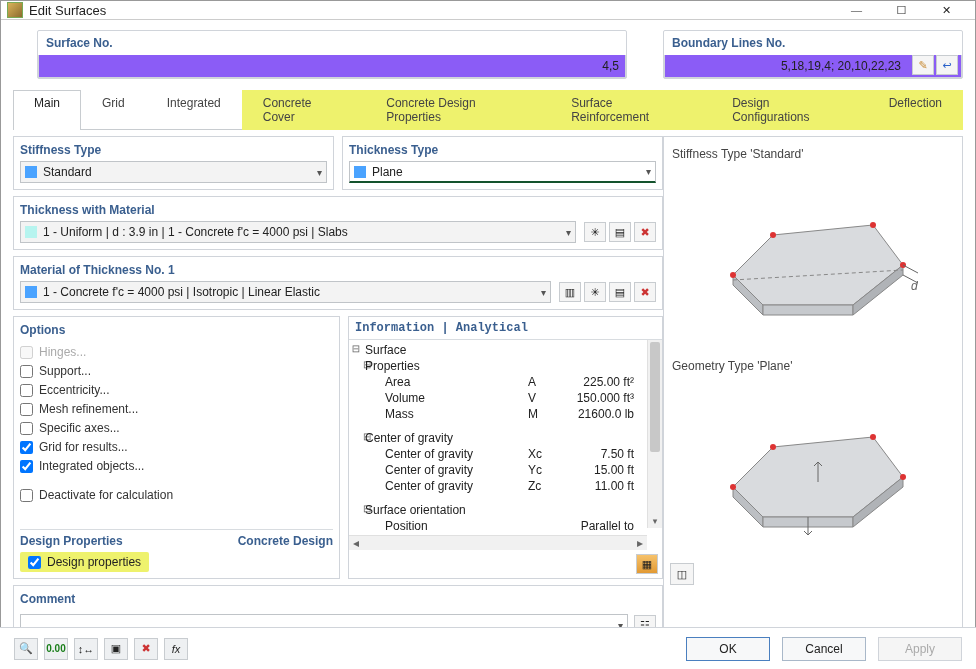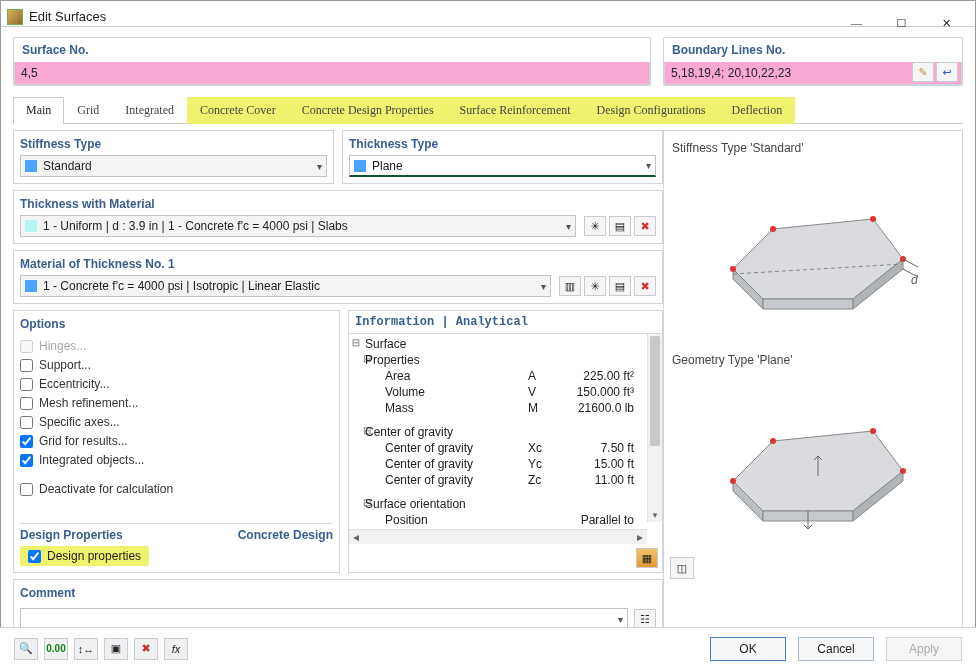--- a/index.html
+++ b/index.html
@@ -1,34 +1,34 @@
 <!DOCTYPE html>
 <html><head>
 <meta charset="utf-8">
 <style>
 * { box-sizing: border-box; margin: 0; padding: 0; font-family: "Segoe UI", Tahoma, sans-serif; font-size: 12px; }
 body { background: #fff; color: #222; width: 976px; height: 669px; overflow: hidden; border: 1px solid #999; }
-.titlebar { display: flex; height: 26px; padding: 8px 6px; border-bottom: 1px solid #ccc; }
+.titlebar { display: flex; align-items: center; height: 19px; padding: 8px 6px; border-bottom: 1px solid #ccc; }
 .titlebar .icon { width: 16px; height: 16px; background: linear-gradient(135deg, #d9b35a, #8c6b2d); border: 1px solid #7a5; margin-right: 6px; }
 .titlebar .title { flex: 1; font-size: 13px; }
 .winbtns { display: flex; }
 .winbtn { width: 45px; height: 28px; display:flex;align-items:center;justify-content:center; font-family: "Segoe UI Symbol"; font-size:11px; }
 .content { padding: 10px 12px; }
 .toprow { display:flex; gap: 12px; }
-.panel { border: 1px solid #d0d4da; border-radius: 2px; }
+.panel { border: 1px solid #d0d4da; border-radius: 2px; margin-left: 24px; }
 .panel-head { padding: 5px 8px; font-weight: 600; color: #445; }
 .blue { color:#3a5f8f; }
 .surfaceno { flex: 1; }
-.surfaceno .val, .boundary .val { background:#f9a8d4; border:1px solid #d0d4da; border-top:none; padding: 4px 6px; }
+.surfaceno .val, .boundary .val { background:#8b5cf6; border:1px solid #d0d4da; border-top:none; padding: 4px 6px; text-align: right; }
 .boundary { width: 300px; position:relative; }
 .boundary .val { padding-right: 60px; }
 .boundary-btns { position:absolute; right:4px; bottom:3px; display:flex; gap:2px; }
 .iconbtn { width:22px; height:20px; border:1px solid #c8ccd0; background:#f5f5f5; display:flex;align-items:center;justify-content:center; font-size:11px; cursor:pointer; }
 .tabs { display:flex; border-bottom:1px solid #c8ccd0; margin-top:10px; }
-.tab { padding:5px 12px 6px; cursor:pointer; color:#444; border:1px solid transparent; border-bottom:none; position:relative; bottom:-1px;font-family:Liberation Serif, serif; }
+.tab { padding:5px 20px 6px; cursor:pointer; color:#444; border:1px solid transparent; border-bottom:none; position:relative; bottom:-1px; }
 .tab.active { border-color:#c8ccd0; background:#fff; color:#222; font-weight:400; }
 .tab.hl { background:#eef26d; }
 .mainarea { display:flex; margin-top:6px; }
 .leftcol { flex:1; display:flex; flex-direction:column; gap:6px; }
 .rightcol { width:300px; border:1px solid #d0d4da; padding:6px; }
 .row2 { display:flex; gap:8px; }
 .box { border:1px solid #d0d4da; padding:4px 6px 6px; }
 .box .hd { color:#3a5f8f; font-weight:600; padding:2px 0 4px; }
 .dropdown { display:flex; align-items:center; border:1px solid #c0c4c8; background:#fff; height:22px; padding:0 4px; }
 .dropdown.grey { background:#f3f3f3; }
@@ -66,21 +66,21 @@
 .infofoot { display:flex; justify-content:flex-end; padding:4px; }
 .commentbox { }
 .commentrow { display:flex; gap:6px; align-items:center; padding-top:4px; }
 .commentrow .dropdown { flex:1; }
 .prevlabel { color:#444; padding:4px 2px; }
 .preview { width:100%; height:180px; display:flex; align-items:center; justify-content:center; }
 .preview svg { width: 220px; height: 160px; }
 .bottombar { position:absolute; bottom:0; left:0; right:0; height:42px; border-top:1px solid #d0d4da; display:flex; align-items:center; padding:0 14px; background:#fff; }
 .bottombar .left { display:flex; gap:6px; }
 .bottombar .right { margin-left:auto; display:flex; gap:12px; }
-.btn { width:76px; height:24px; border:1px solid #a9b8c9; background:#f7f8f9; display:flex;align-items:center;justify-content:center; cursor:pointer; }
+.btn { width:84px; height:24px; border:1px solid #a9b8c9; background:#f7f8f9; display:flex;align-items:center;justify-content:center; cursor:pointer; }
 .btn.primary { border-color:#4a7fbf; }
 .btn.dis { color:#aaa; border-color:#d0d4da; background:#f5f5f5; }
 .tb { width:24px; height:22px; border:1px solid #c8ccd0; background:#eef0f2; display:flex;align-items:center;justify-content:center; cursor:pointer; font-size:11px; }
 </style>
 </head>
 <body>
 
 <div class="titlebar">
   <span class="icon"></span>
   <span class="title">Edit Surfaces</span>

